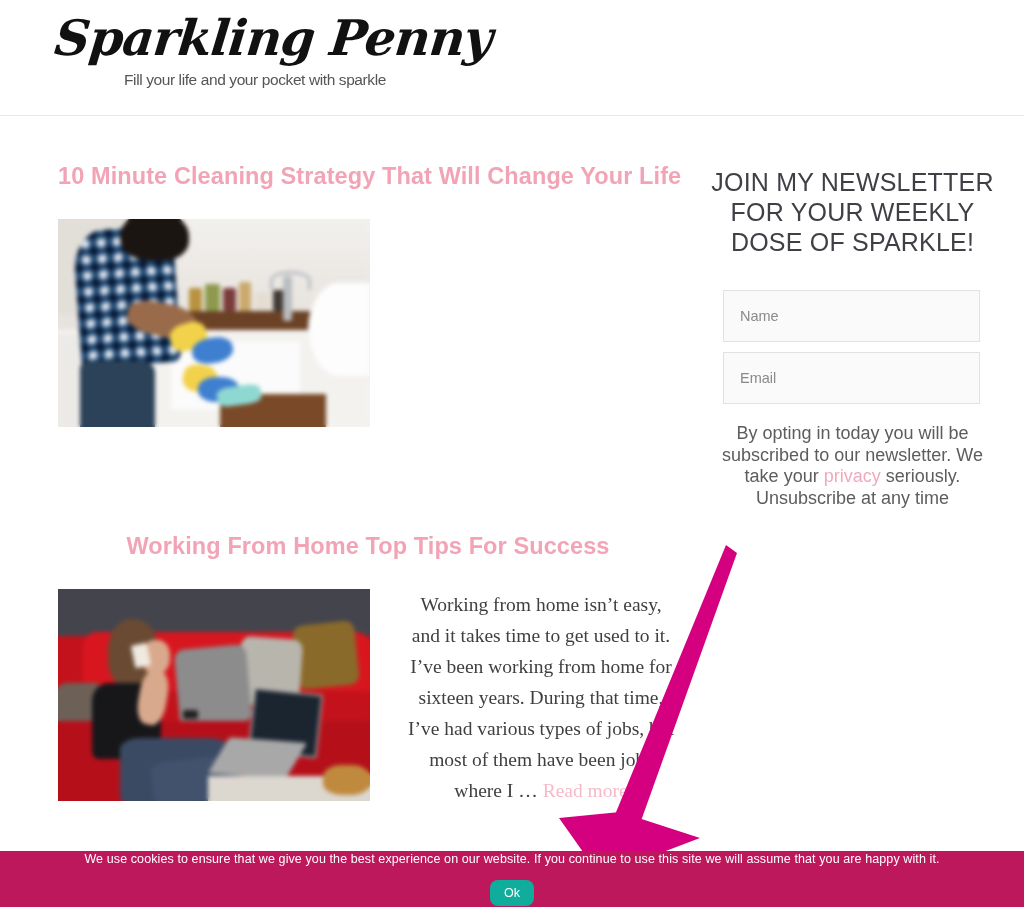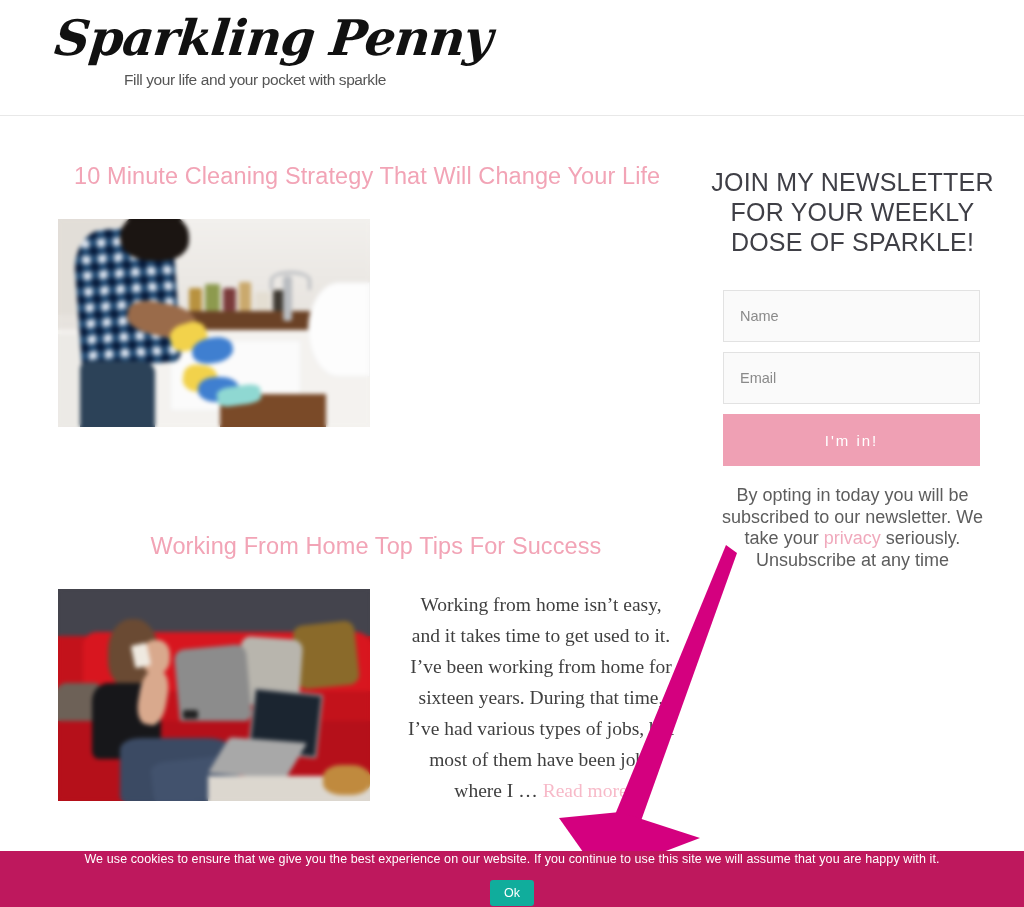--- a/index.html
+++ b/index.html
@@ -47,25 +47,24 @@
   .nav-search { padding: 4px 14px 4px 16px; display:flex; align-items:center; cursor:pointer; }
 
   
   .content { position:absolute; left:0; top:117px; width:1024px; height:790px; }
 
   .article { position:absolute; left:58px; width:620px; }
   .article-1 { top:45px; }
   .article-2 { top:415px;text-align:center; }
 
   .article-title {
-    font-size:23.5px; color:#f2a4b6; font-weight:400;
+    font-size:23.5px; color:#f2a4b6; font-weight:700;
     letter-spacing:0.1px; line-height:1.25;
     text-decoration:none; display:block; cursor:pointer;
     white-space:nowrap;
-    margin-left:16px;
   }
   .article-body { margin-top:28px; display:flex; gap:0px; }
 
   .thumb {
     width:312px; height:208px; flex:none; overflow:hidden; position:relative;
     background:#cfcfcf; cursor:pointer;
   }
   .thumb-2 { height:212px; }
 
   .excerpt {
@@ -162,21 +161,21 @@
   .annotation-arrow { position:absolute; left:0; top:0; width:1024px; height:907px; pointer-events:none; }
 
   
   .cookie-banner {
     position:absolute; left:0; bottom:0; width:1024px; height:56px;
     background:#be185d; display:flex; align-items:center; justify-content:center; gap:14px;flex-direction:column;
   }
   .cookie-text { color:#fff; font-size:12.5px; letter-spacing:0.1px; }
   .cookie-ok {
     background:#10ad9c; color:#fff; border:none;
-    font-size:12.5px; padding:6px 14px; border-radius:3px; cursor:pointer;
+    font-size:12.5px; padding:6px 14px; border-radius:8px; cursor:pointer;
     font-family:"Liberation Sans", sans-serif;
   }
 </style>
 </head>
 <body>
 
 <div class="page">
 
   <div class="site-header">
     <div class="brand">
@@ -254,21 +253,20 @@
         </div>
         <p class="excerpt"><span>Working from home isn’t easy, and it takes time to get used to it. I’ve been working from home for sixteen years. During that time, I’ve had various types of jobs, but most of them have been jobs where I … </span><a class="read-more">Read more</a></p>
       </div>
     </article>
 
     <aside class="sidebar">
       <h2 class="newsletter-title">JOIN MY NEWSLETTER FOR YOUR WEEKLY DOSE OF SPARKLE!</h2>
       <form class="newsletter-form">
         <input class="nl-input" type="text" placeholder="Name" style="">
         <input class="nl-input" type="text" placeholder="Email" style="">
-        <button class="nl-submit" type="submit">I'm in!</button>
       </form>
       <p class="nl-disclaimer"><span>By opting in today you will be subscribed to our newsletter. We take your </span><a>privacy</a><span> seriously. Unsubscribe at any time</span></p>
     </aside>
   </div>
 
   <svg class="annotation-arrow" viewBox="0 0 1024 907">
     <polygon points="726,545 737,553 637,832 612,822" fill="#d4007f"></polygon>
     <polygon points="600,876 559,818 620,812 700,838" fill="#d4007f"></polygon>
   </svg>
 

